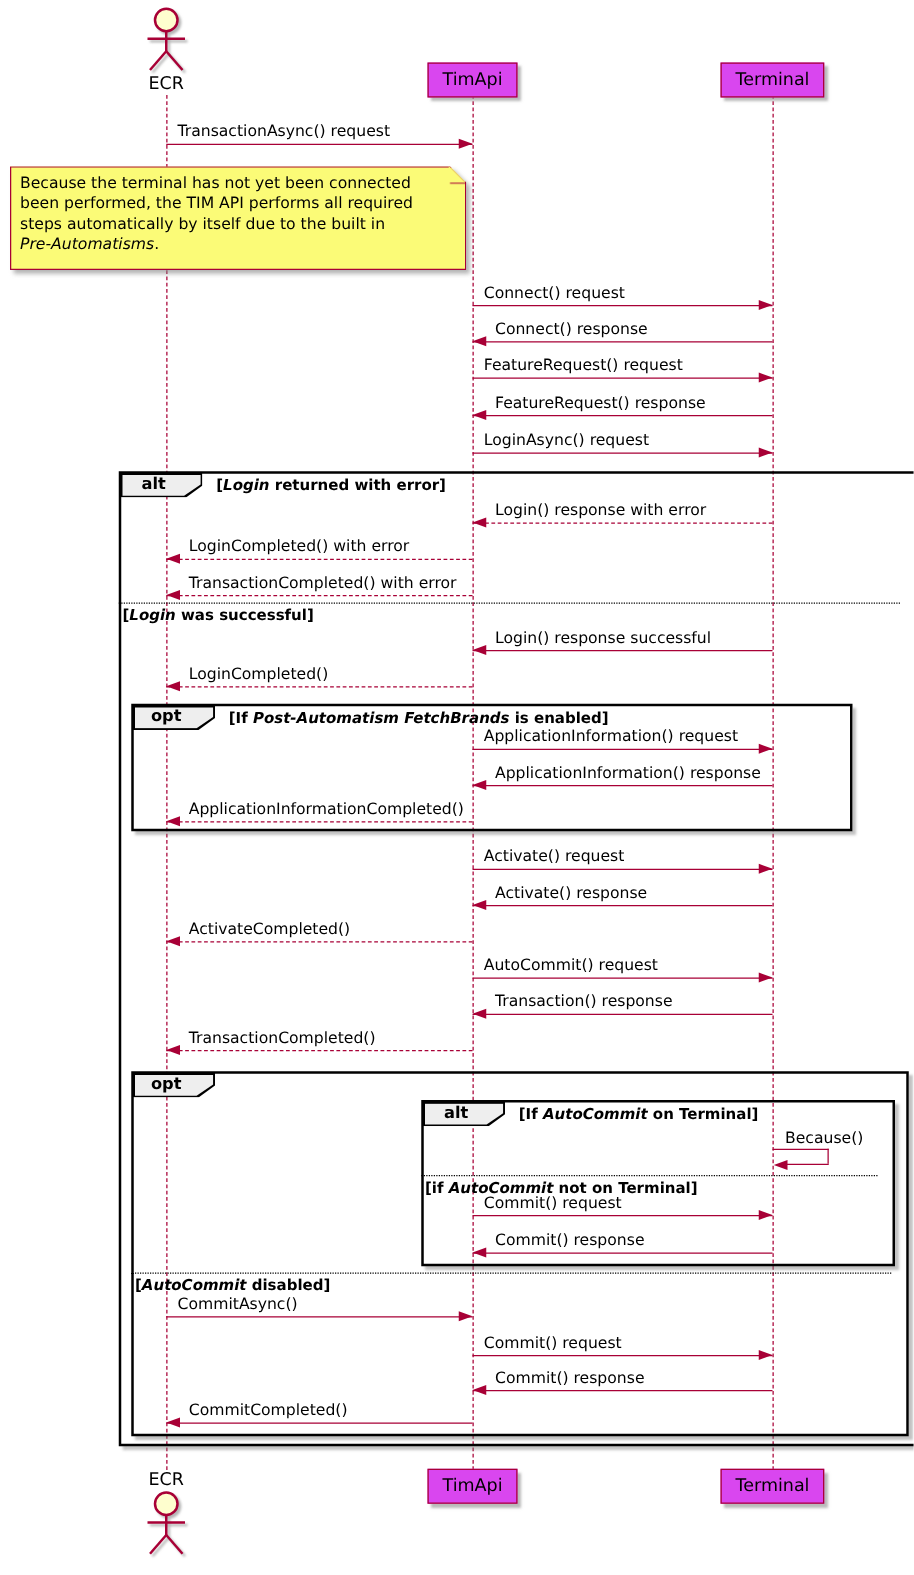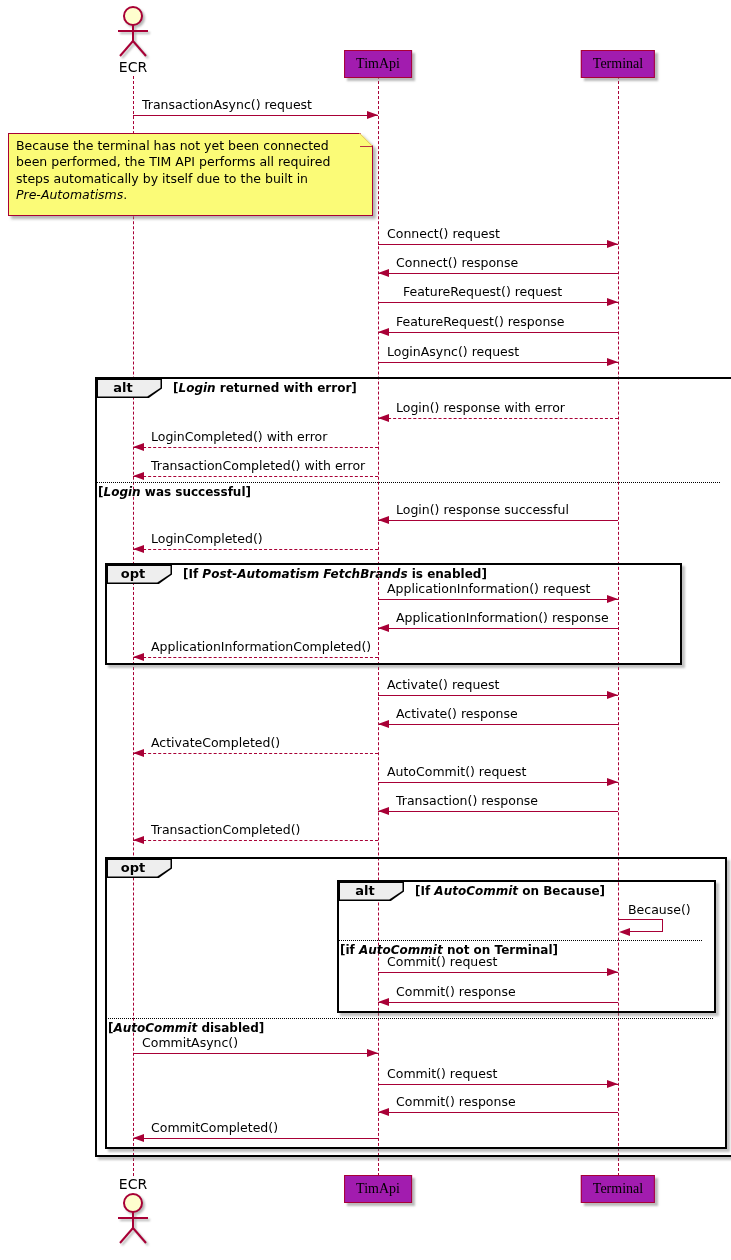--- a/index.html
+++ b/index.html
@@ -1,21 +1,21 @@
 <!DOCTYPE html>
 <html><head>
 <meta charset="utf-8">
 <style>
   html,body{margin:0;padding:0;background:#ffffff;}
   #stage{position:relative;width:731px;height:1260px;background:#ffffff;overflow:hidden;
          font-family:"DejaVu Sans","Liberation Sans",sans-serif;color:#000;}
   .lifeline{position:absolute;width:0;border-left:1px dashed #A80036;z-index:1;}
-  .participant{position:absolute;transform:translateX(-50%);background:#a21caf;border:1.8px solid #A80036;
+  .participant{position:absolute;transform:translateX(-50%);background:#d946ef;border:1.8px solid #A80036;
          padding:4px 11px;font-size:14px;line-height:18px;white-space:nowrap;z-index:6;
-         box-shadow:3px 3px 2px rgba(140,140,140,0.6);font-family:Liberation Serif, serif;}
+         box-shadow:3px 3px 2px rgba(140,140,140,0.6);}
   .p-timapi{left:378px;} .p-terminal{left:618px;}
   .row-top{top:50px;} .row-bottom{top:1175px;}
   .actor{position:absolute;left:133px;transform:translateX(-50%);display:flex;flex-direction:column;
          align-items:center;z-index:6;}
   .actor.top{top:5px;} .actor.bottom{top:1176px;}
   .actor svg{filter:drop-shadow(2.5px 2.5px 1px rgba(150,150,150,0.7));}
   .actor-label{font-size:14px;line-height:16px;white-space:nowrap;}
   .frame{position:absolute;border:2px solid #000;background:transparent;z-index:2;
          box-shadow:3px 3px 2px rgba(120,120,120,0.45);padding-left:14px;}
   .frame-tab{position:absolute;top:-1px;left:-1px;width:66px;height:20px;background:#000;
@@ -90,21 +90,21 @@
       <div class="frame-key">opt</div>
       <div class="frame-cond"><span>[If </span><i>Post-Automatism FetchBrands</i><span> is enabled]</span></div>
     </div>
     <div class="frame" style="left: 105px; top: 857px; width: 604px; height: 288px;">
       <div class="frame-tab"></div>
       <div class="frame-key">opt</div>
     </div>
     <div class="frame" style="left: 337px; top: 880px; width: 361px; height: 129px;">
       <div class="frame-tab"></div>
       <div class="frame-key">alt</div>
-      <div class="frame-cond"><span>[If </span><i>AutoCommit</i><span> on Because]</span></div>
+      <div class="frame-cond"><span>[If </span><i>AutoCommit</i><span> on Terminal]</span></div>
     </div>
     <div class="divider-line" style="left: 95px; top: 482px; width: 625px;"></div>
     <div class="divider-label" style="left: 98px; top: 485px;"><span>[</span><i>Login</i><span> was successful]</span></div>
     <div class="divider-line" style="left: 337px; top: 940px; width: 365px;"></div>
     <div class="divider-label" style="left: 340px; top: 943px;"><span>[if </span><i>AutoCommit</i><span> not on Terminal]</span></div>
     <div class="divider-line" style="left: 105px; top: 1018px; width: 608px;"></div>
     <div class="divider-label" style="left: 108px; top: 1021px;"><span>[</span><i>AutoCommit</i><span> disabled]</span></div>
     <div class="note-wrap" style="left: 8px; top: 133px; width: 365px; height: 83px;">
       <div class="note-bg"></div>
       <div class="note-fold" style="left: 351px;"></div>
@@ -117,21 +117,21 @@
     </div>
     <div class="msg-label" style="left: 142px; top: 97px;">TransactionAsync() request</div>
     <div class="msg-line solid" style="left: 133px; top: 115px; width: 245px;"></div>
     <div class="arrow right" style="left: 367px; top: 111px;"></div>
     <div class="msg-label" style="left: 387px; top: 226px;">Connect() request</div>
     <div class="msg-line solid" style="left: 378px; top: 244px; width: 240px;"></div>
     <div class="arrow right" style="left: 607px; top: 240px;"></div>
     <div class="msg-label" style="left: 396px; top: 255px;">Connect() response</div>
     <div class="msg-line solid" style="left: 378px; top: 273px; width: 240px;"></div>
     <div class="arrow left" style="left: 378px; top: 269px;"></div>
-    <div class="msg-label" style="left: 387px; top: 284px; margin-left: 16px;">FeatureRequest() request</div>
+    <div class="msg-label" style="left: 387px; top: 284px;">FeatureRequest() request</div>
     <div class="msg-line solid" style="left: 378px; top: 302px; width: 240px;"></div>
     <div class="arrow right" style="left: 607px; top: 298px;"></div>
     <div class="msg-label" style="left: 396px; top: 314px;">FeatureRequest() response</div>
     <div class="msg-line solid" style="left: 378px; top: 332px; width: 240px;"></div>
     <div class="arrow left" style="left: 378px; top: 328px;"></div>
     <div class="msg-label" style="left: 387px; top: 344px;">LoginAsync() request</div>
     <div class="msg-line solid" style="left: 378px; top: 362px; width: 240px;"></div>
     <div class="arrow right" style="left: 607px; top: 358px;"></div>
     <div class="msg-label" style="left: 396px; top: 400px;">Login() response with error</div>
     <div class="msg-line dotted" style="left: 378px; top: 418px; width: 240px;"></div>

